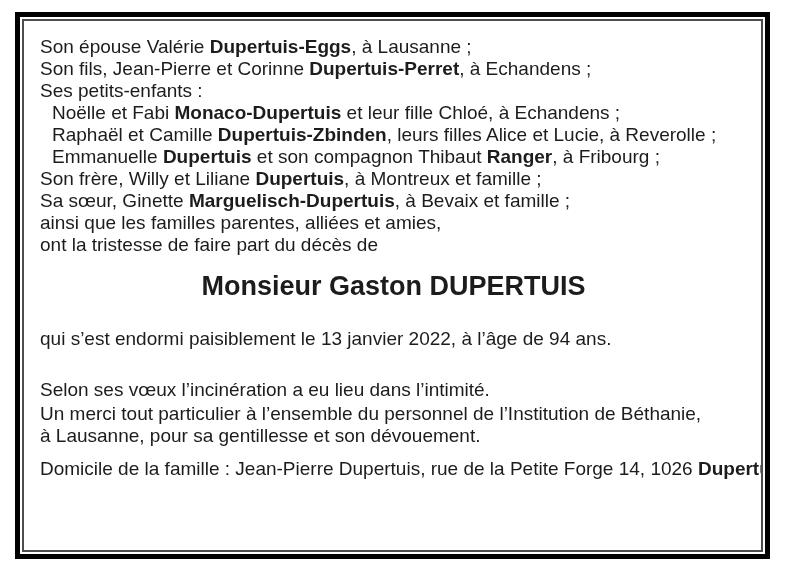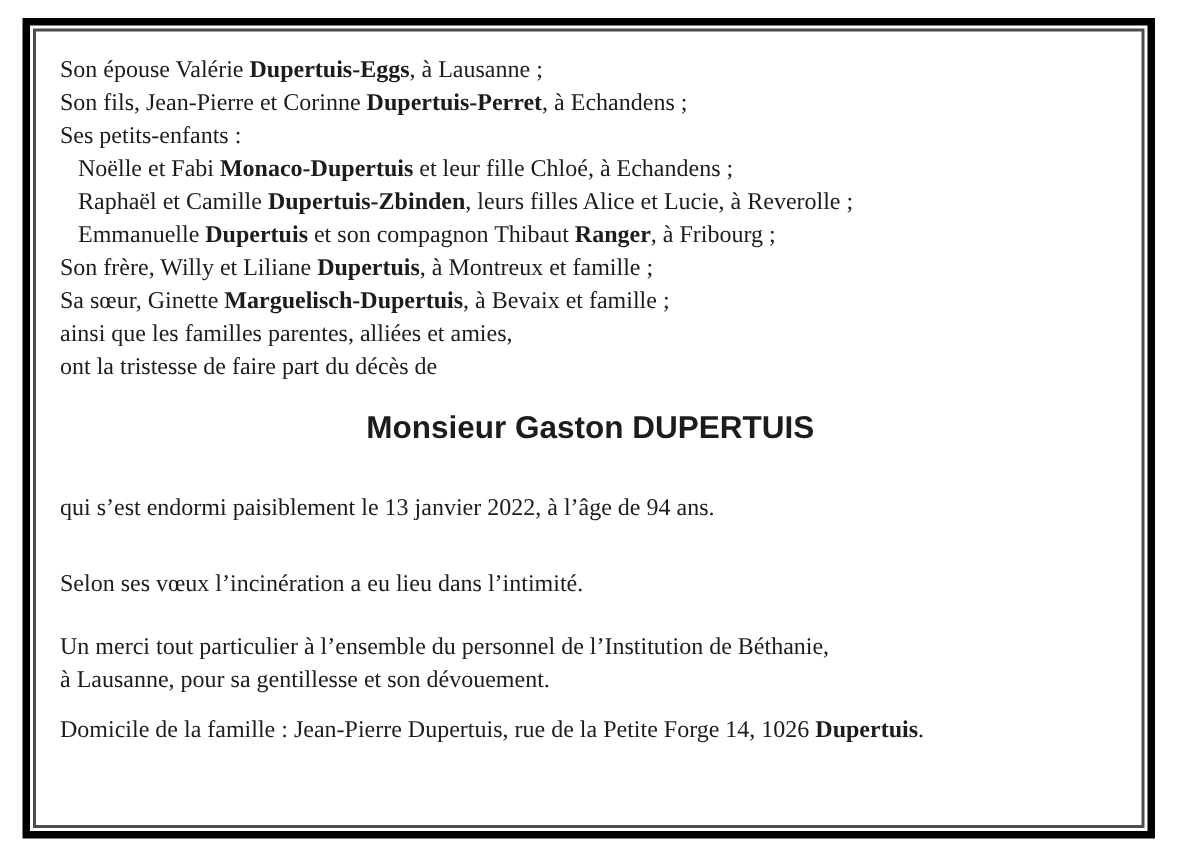--- a/index.html
+++ b/index.html
@@ -28,46 +28,45 @@
   }
   .frame-inner {
     width: 100%;
     height: 100%;
     box-sizing: border-box;
     border: 2px solid #4d4d4d;
     padding: 15px 14px 0 16px;
     overflow: hidden;
   }
   .line {
-    font-size: 16px;
+    font-size: 19px;
     line-height: 22px;
     white-space: nowrap;
-    font-family: Liberation Serif, serif;
   }
   .line.indent {
     padding-left: 12px;
   }
   .seg-bold {
     font-weight: bold;
   }
   .title {
-    font-size: 21px;
+    font-size: 27px;
     font-weight: bold;
     line-height: 28px;
     text-align: center;
     margin-top: 16px;
     white-space: nowrap;
   }
   .para {
     font-size: 15.5px;
     line-height: 22px;
   }
   #paragraphs .para:nth-child(1) { margin-top: 28px; }
   #paragraphs .para:nth-child(2) { margin-top: 29px; }
-  #paragraphs .para:nth-child(3) { margin-top: 20px; }
+  #paragraphs .para:nth-child(3) { margin-top: 2px; }
   #paragraphs .para:nth-child(4) { margin-top: 11px; }
   #paragraphs .para:nth-child(5) { margin-top: 17px; }
 </style>
 </head>
 <body>
 
 <div class="frame">
   <div class="frame-inner">
     <div id="intro">
         <div class="line"><span>Son épouse Valérie </span><span class="seg-bold">Dupertuis-Eggs</span><span>, à Lausanne ;</span></div>

